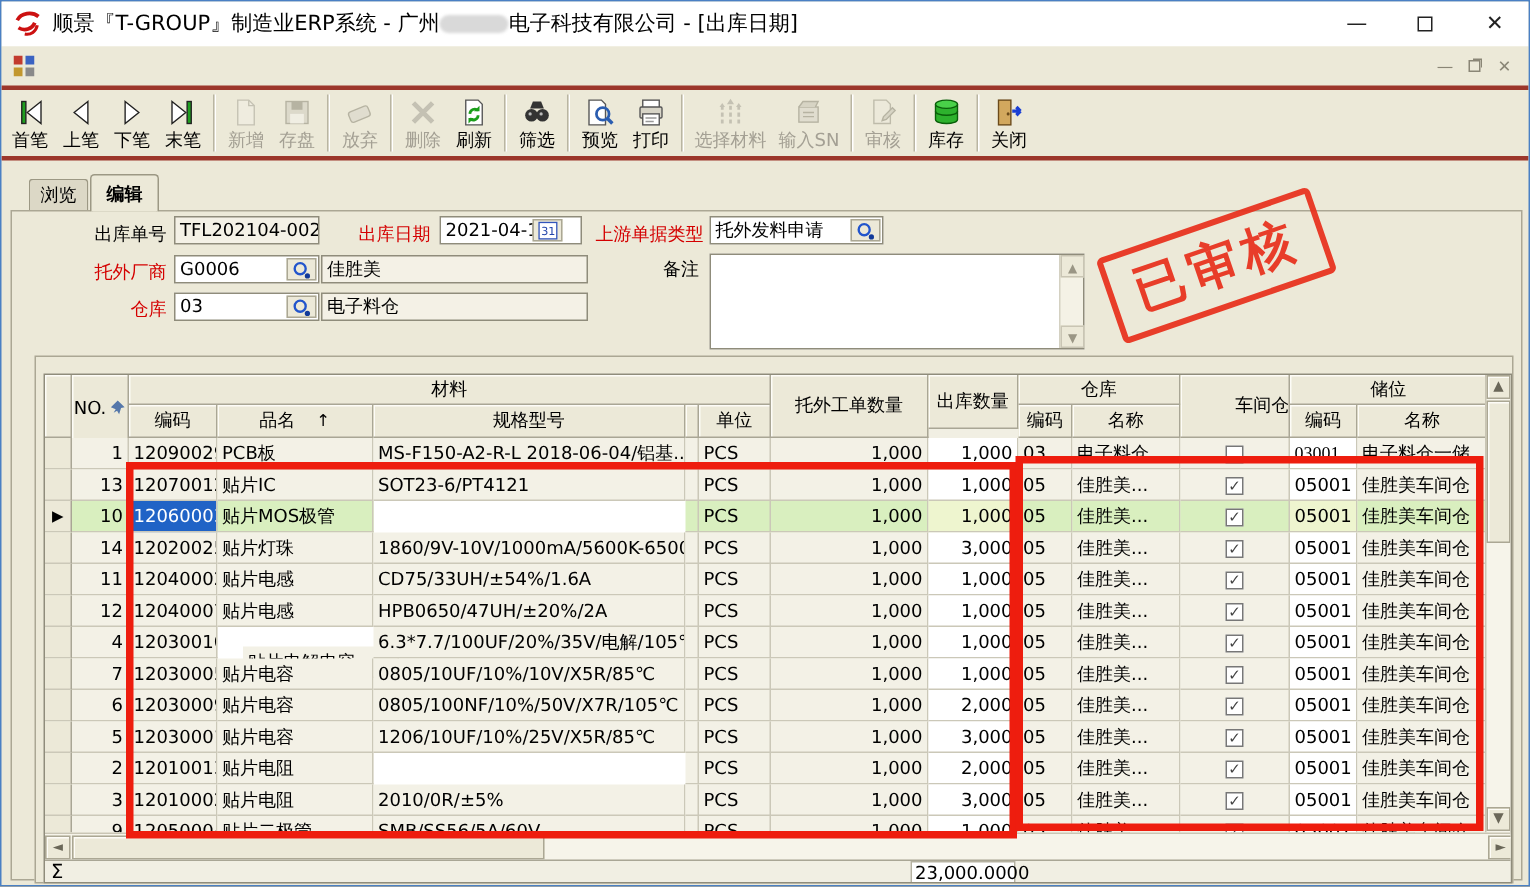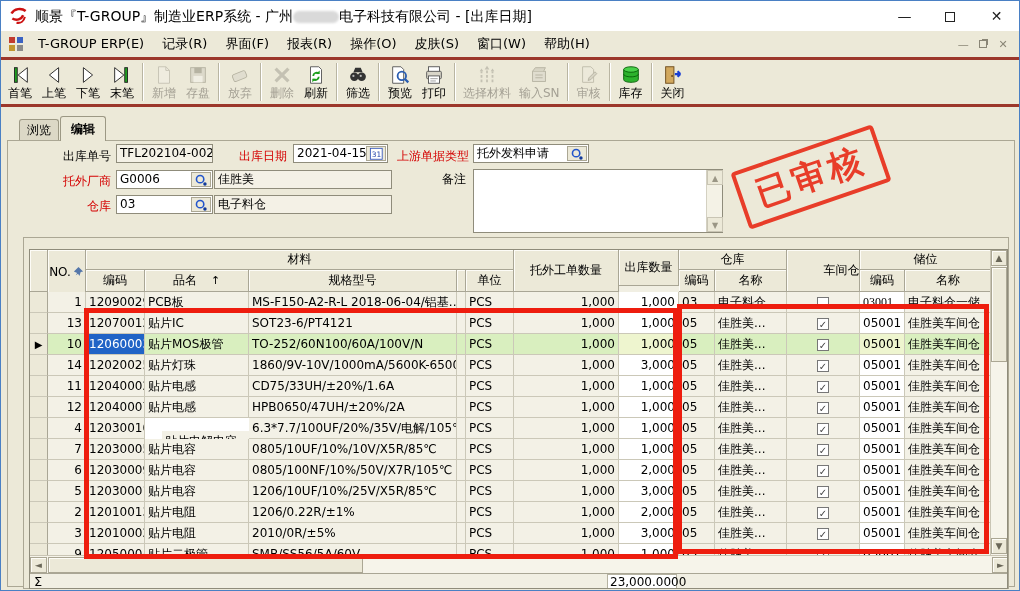--- a/index.html
+++ b/index.html
@@ -113,21 +113,20 @@
 
   <div id="menubar">
     <span id="menu-grid-icon">
       <svg viewBox="0 0 14 14" width="14" height="14">
         <rect x="0" y="0" width="6" height="6" fill="#c23b2e"></rect>
           <rect x="8" y="0" width="6" height="6" fill="#3b63c2"></rect>
         <rect x="0" y="8" width="6" height="6" fill="#c2972e"></rect>
           <rect x="8" y="8" width="6" height="6" fill="#8a8a8a"></rect>
       </svg>
     </span>
-    <span id="menu-items"><span class="menu-item">T-GROUP ERP(E)</span><span class="menu-item">记录(R)</span><span class="menu-item">界面(F)</span><span class="menu-item">报表(R)</span><span class="menu-item">操作(O)</span><span class="menu-item">皮肤(S)</span><span class="menu-item">窗口(W)</span><span class="menu-item">帮助(H)</span></span>
     <span id="mdi-ctrls">
       <span class="mdi">—</span>
       <span class="mdi"><span class="mdi-box"></span></span>
       <span class="mdi">✕</span>
     </span>
   </div>
   <div class="redline" style="top:56px"></div>
 
   <div id="toolbar">
       <div class="tbtn">
@@ -308,21 +307,21 @@
   <div class="tab" id="tab-browse">浏览</div>
   <div class="tab" id="tab-edit">编辑</div>
   <div id="panel"></div>
 
   <div class="flabel" style="left:30px;top:147px;width:80px">出库单号</div>
   <div class="field ro" style="left:115px;top:143px;width:97px">TFL202104-0022</div>
 
   <div class="flabel req" style="left:230px;top:147px;width:56px">出库日期</div>
   <div class="field" style="left:292px;top:143px;width:95px">
     <span>2021-04-15</span>
-    <span class="inbtn" style="right:1px">
+    <span class="inbtn" style="right:12px">
       <svg viewBox="0 0 16 16" width="15" height="14">
         <rect x="1" y="1.5" width="13.5" height="12.5" fill="#fff" stroke="#3355bb"></rect>
         <text x="8" y="11" font-size="8.5" fill="#2244aa" text-anchor="middle" font-family="DejaVu Sans">31</text>
       </svg>
     </span>
   </div>
 
   <div class="flabel req" style="left:390px;top:147px;width:78px">上游单据类型</div>
   <div class="field" style="left:472px;top:143px;width:116px">
     <span>托外发料申请</span>
@@ -423,21 +422,20 @@
           <div class="gc " style="left: 685px; width: 72px;">佳胜美...</div>
           <div class="gc " style="left: 757px; width: 73px; text-align: center;"><span class="cb">✓</span></div>
           <div class="gc ed" style="left: 830px; width: 45px;">05001</div>
           <div class="gc " style="left: 875px; width: 87px;">佳胜美车间仓</div>
         </div>
         <div class="grow sel" style="top: 42px;">
           <div class="gc ind" style="left: 0px; width: 18px;">▶</div>
           <div class="gc num" style="left: 18px; width: 38px;">10</div>
           <div class="gc selcell" style="left: 56px; width: 59px;">12060003</div>
           <div class="gc " style="left: 115px; width: 104px;">贴片MOS极管</div>
-          <div class="gc " style="left: 219px; width: 208px;">TO-252/60N100/60A/100V/N</div>
           <div class="gc " style="left: 427px; width: 9px;"></div>
           <div class="gc " style="left: 436px; width: 48px;">PCS</div>
           <div class="gc num" style="left: 484px; width: 105px;">1,000</div>
           <div class="gc num ed" style="left: 589px; width: 60px;">1,000</div>
           <div class="gc " style="left: 649px; width: 36px;">05</div>
           <div class="gc " style="left: 685px; width: 72px;">佳胜美...</div>
           <div class="gc " style="left: 757px; width: 73px; text-align: center;"><span class="cb">✓</span></div>
           <div class="gc ed" style="left: 830px; width: 45px;">05001</div>
           <div class="gc " style="left: 875px; width: 87px;">佳胜美车间仓</div>
         </div>
@@ -455,21 +453,21 @@
           <div class="gc " style="left: 685px; width: 72px;">佳胜美...</div>
           <div class="gc " style="left: 757px; width: 73px; text-align: center;"><span class="cb">✓</span></div>
           <div class="gc ed" style="left: 830px; width: 45px;">05001</div>
           <div class="gc " style="left: 875px; width: 87px;">佳胜美车间仓</div>
         </div>
         <div class="grow" style="top: 84px;">
           <div class="gc ind" style="left: 0px; width: 18px;"></div>
           <div class="gc num" style="left: 18px; width: 38px;">11</div>
           <div class="gc " style="left: 56px; width: 59px;">12040002</div>
           <div class="gc " style="left: 115px; width: 104px;">贴片电感</div>
-          <div class="gc " style="left: 219px; width: 208px;">CD75/33UH/±20%/1.6A</div>
+          <div class="gc " style="left: 219px; width: 208px;">CD75/33UH/±54%/1.6A</div>
           <div class="gc " style="left: 427px; width: 9px;"></div>
           <div class="gc " style="left: 436px; width: 48px;">PCS</div>
           <div class="gc num" style="left: 484px; width: 105px;">1,000</div>
           <div class="gc num ed" style="left: 589px; width: 60px;">1,000</div>
           <div class="gc " style="left: 649px; width: 36px;">05</div>
           <div class="gc " style="left: 685px; width: 72px;">佳胜美...</div>
           <div class="gc " style="left: 757px; width: 73px; text-align: center;"><span class="cb">✓</span></div>
           <div class="gc ed" style="left: 830px; width: 45px;">05001</div>
           <div class="gc " style="left: 875px; width: 87px;">佳胜美车间仓</div>
         </div>
@@ -551,21 +549,20 @@
           <div class="gc " style="left: 685px; width: 72px;">佳胜美...</div>
           <div class="gc " style="left: 757px; width: 73px; text-align: center;"><span class="cb">✓</span></div>
           <div class="gc ed" style="left: 830px; width: 45px;">05001</div>
           <div class="gc " style="left: 875px; width: 87px;">佳胜美车间仓</div>
         </div>
         <div class="grow" style="top: 210px;">
           <div class="gc ind" style="left: 0px; width: 18px;"></div>
           <div class="gc num" style="left: 18px; width: 38px;">2</div>
           <div class="gc " style="left: 56px; width: 59px;">12010013</div>
           <div class="gc " style="left: 115px; width: 104px;">贴片电阻</div>
-          <div class="gc " style="left: 219px; width: 208px;">1206/0.22R/±1%</div>
           <div class="gc " style="left: 427px; width: 9px;"></div>
           <div class="gc " style="left: 436px; width: 48px;">PCS</div>
           <div class="gc num" style="left: 484px; width: 105px;">1,000</div>
           <div class="gc num ed" style="left: 589px; width: 60px;">2,000</div>
           <div class="gc " style="left: 649px; width: 36px;">05</div>
           <div class="gc " style="left: 685px; width: 72px;">佳胜美...</div>
           <div class="gc " style="left: 757px; width: 73px; text-align: center;"><span class="cb">✓</span></div>
           <div class="gc ed" style="left: 830px; width: 45px;">05001</div>
           <div class="gc " style="left: 875px; width: 87px;">佳胜美车间仓</div>
         </div>

